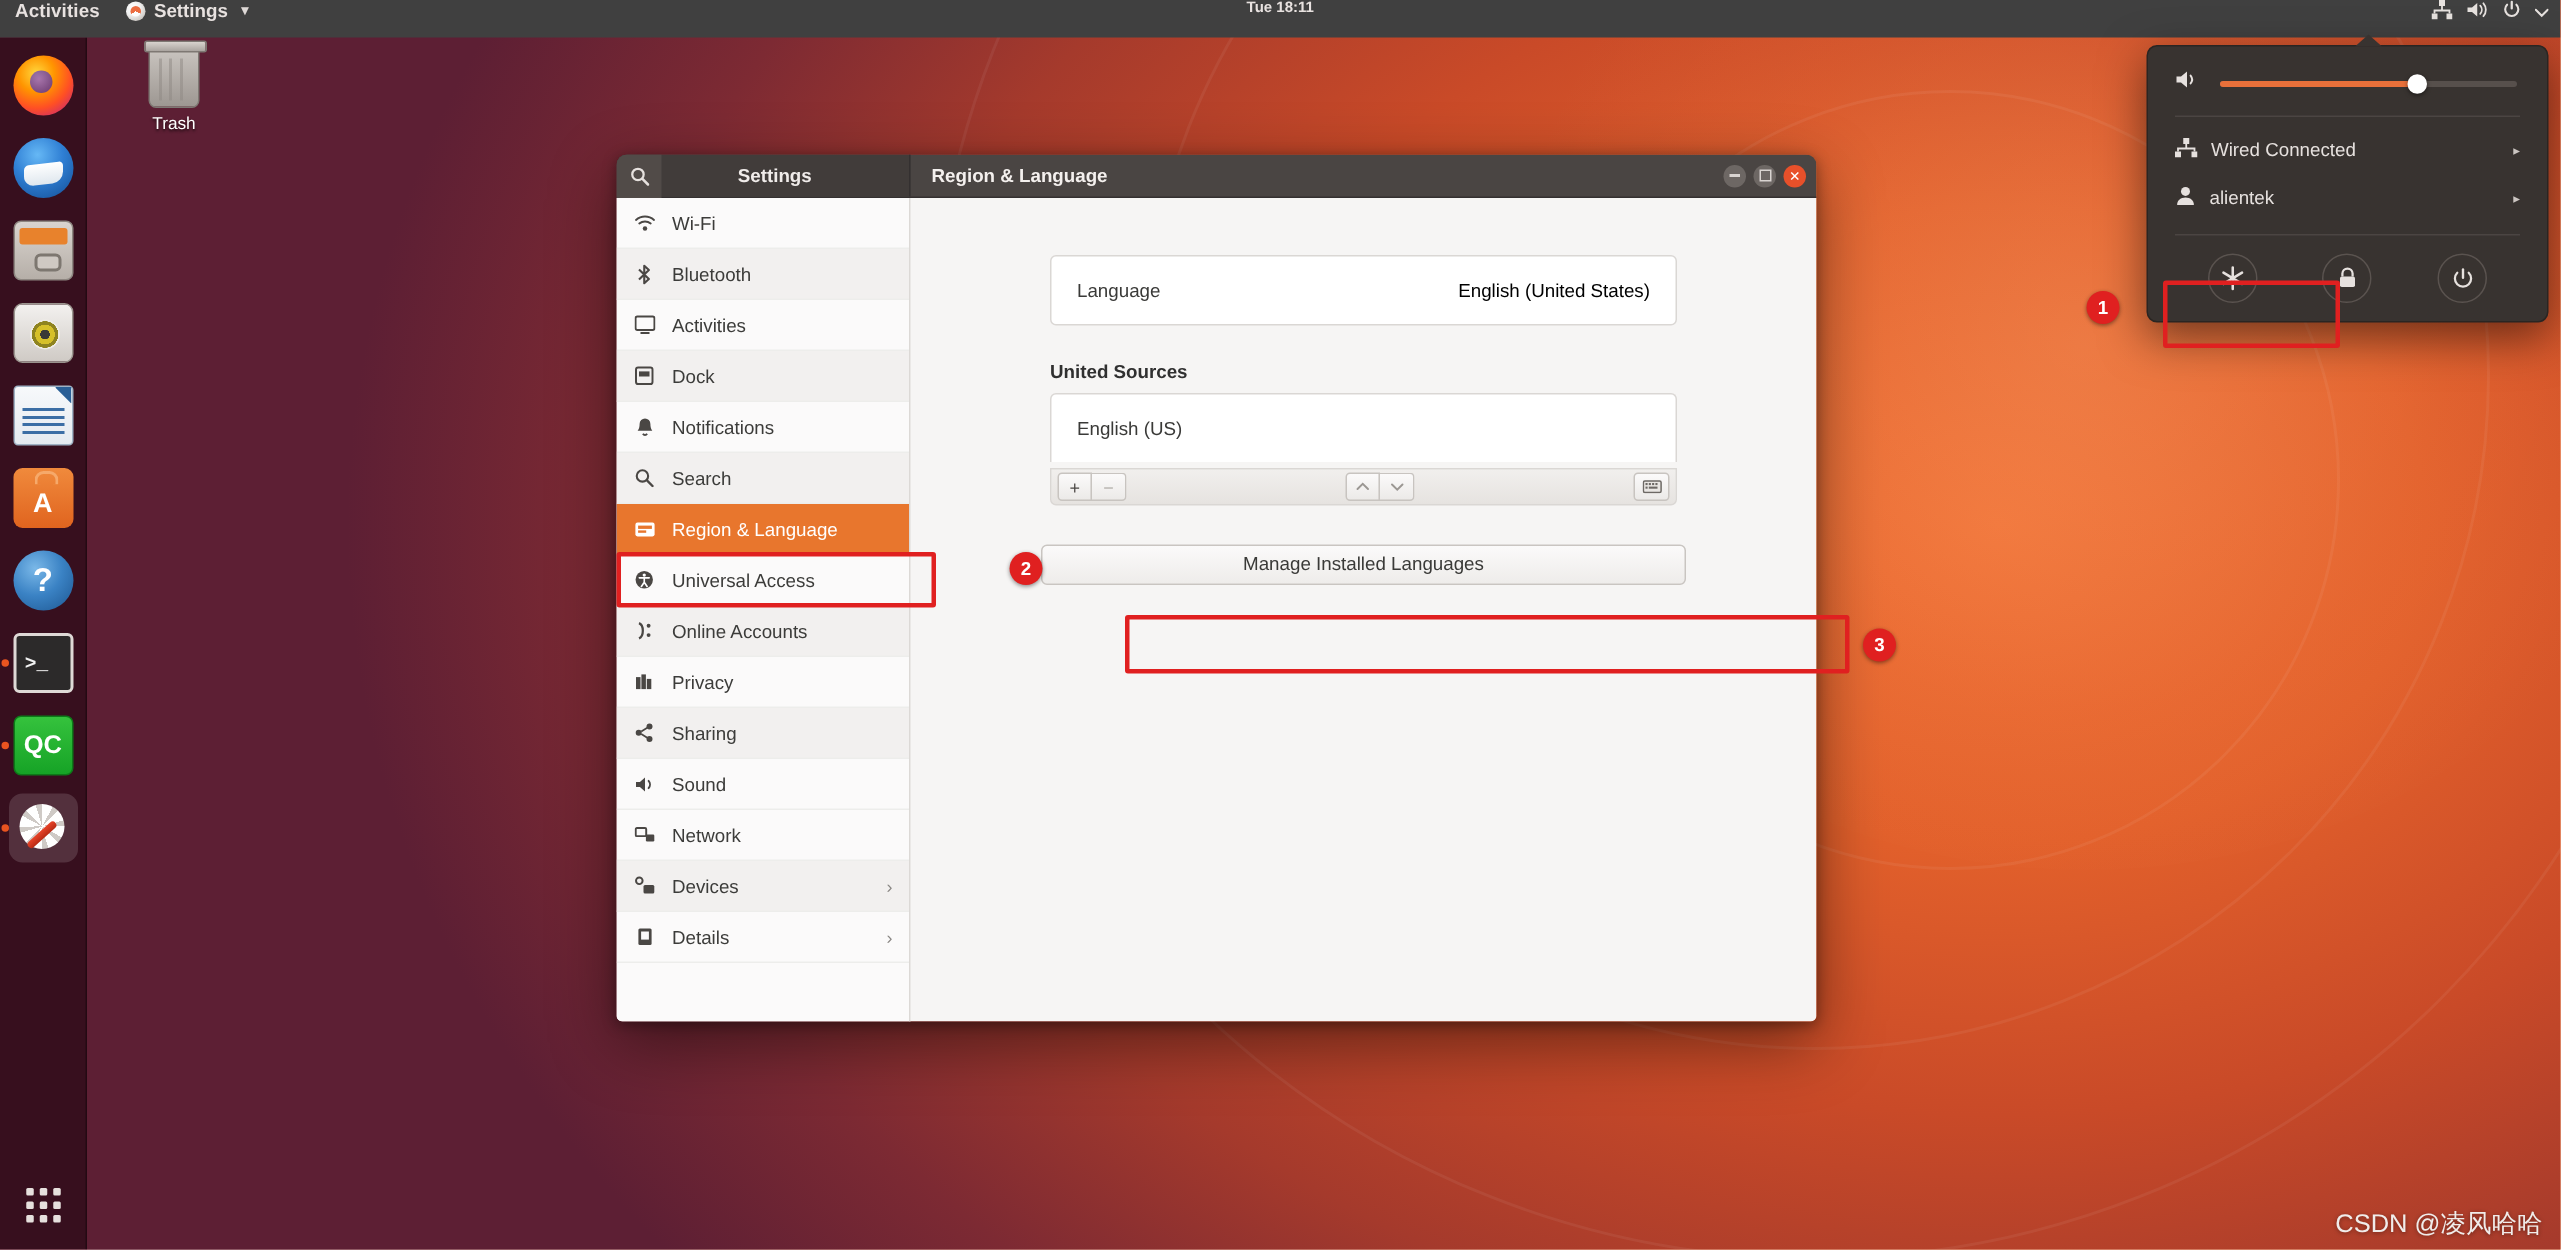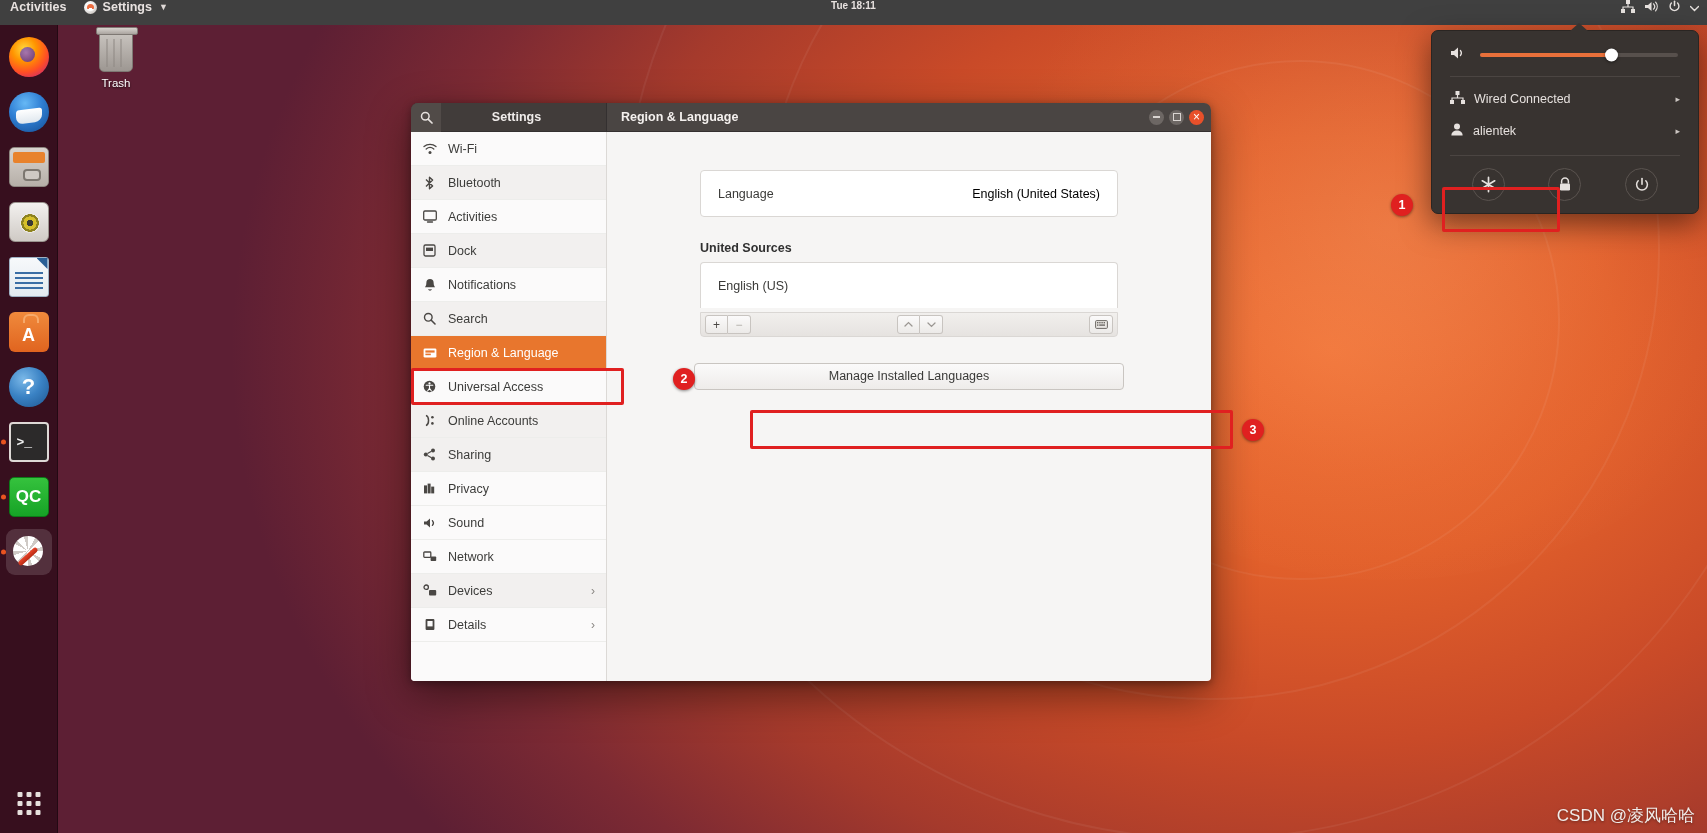--- a/index.html
+++ b/index.html
@@ -440,41 +440,41 @@
         <span class="si-ico">
           <svg width="13" height="13" viewBox="0 0 13 13">
               <path d="M3 1.4c3.4 1.4 3.4 8.8 0 10.2" stroke="#4a4744" stroke-width="1.5" fill="none"></path>
               <circle cx="9.4" cy="3.2" r="1.3" fill="#4a4744"></circle>
               <circle cx="9.4" cy="9.4" r="1.3" fill="#4a4744"></circle>
             </svg>
         </span>
         <span class="si-label">Online Accounts</span>
       </div>
 
+      <div class="side-item">
+        <span class="si-ico">
+          <svg width="13" height="13" viewBox="0 0 13 13">
+              <rect x="1" y="3.4" width="3" height="8" fill="#4a4744"></rect>
+              <rect x="4.6" y="1.6" width="3" height="9.8" fill="#4a4744"></rect>
+              <rect x="8.2" y="4.6" width="3" height="6.8" fill="#4a4744"></rect>
+            </svg>
+        </span>
+        <span class="si-label">Privacy</span>
+      </div>
+
       <div class="side-item alt">
         <span class="si-ico">
           <svg width="13" height="13" viewBox="0 0 13 13">
               <circle cx="10" cy="2.4" r="2" fill="#4a4744"></circle>
               <circle cx="2.8" cy="6.5" r="2" fill="#4a4744"></circle>
               <circle cx="10" cy="10.6" r="2" fill="#4a4744"></circle>
               <path d="M4.5 5.6l4-2.4M4.5 7.4l4 2.4" stroke="#4a4744" stroke-width="1.2"></path>
             </svg>
         </span>
         <span class="si-label">Sharing</span>
-      </div>
-
-      <div class="side-item">
-        <span class="si-ico">
-          <svg width="13" height="13" viewBox="0 0 13 13">
-              <rect x="1" y="3.4" width="3" height="8" fill="#4a4744"></rect>
-              <rect x="4.6" y="1.6" width="3" height="9.8" fill="#4a4744"></rect>
-              <rect x="8.2" y="4.6" width="3" height="6.8" fill="#4a4744"></rect>
-            </svg>
-        </span>
-        <span class="si-label">Privacy</span>
       </div>
 
       <div class="side-item">
         <span class="si-ico">
           <svg width="14" height="12" viewBox="0 0 14 12">
               <path d="M1 4.4h2.6L7 1.4v9.2L3.6 7.6H1z" fill="#4a4744"></path>
               <path d="M9.4 3.6a3.6 3.6 0 010 4.8" stroke="#4a4744" stroke-width="1.3" fill="none" stroke-linecap="round"></path>
             </svg>
         </span>
         <span class="si-label">Sound</span>

